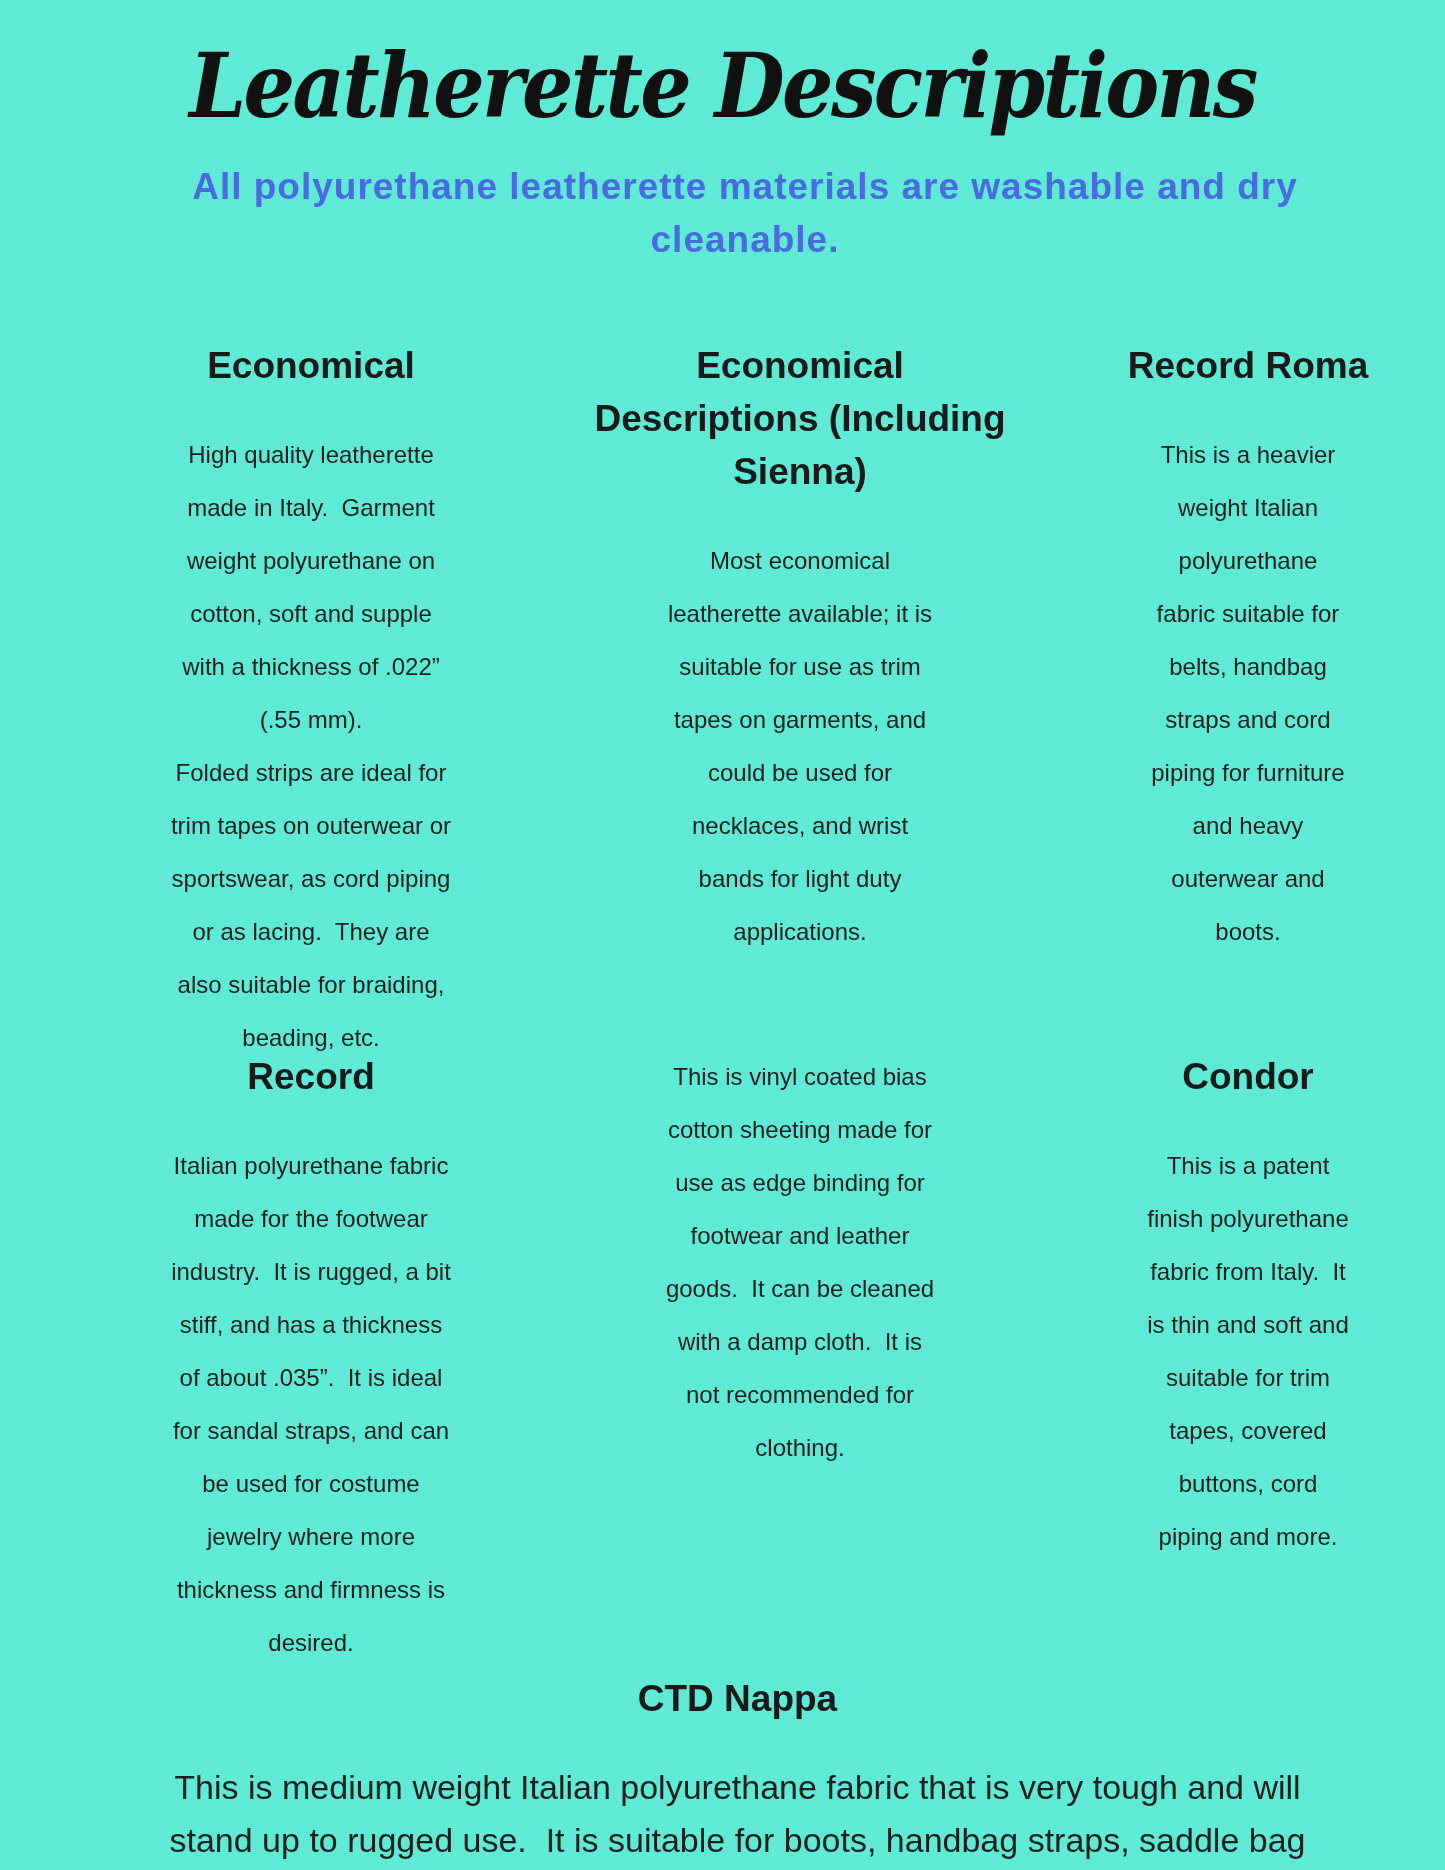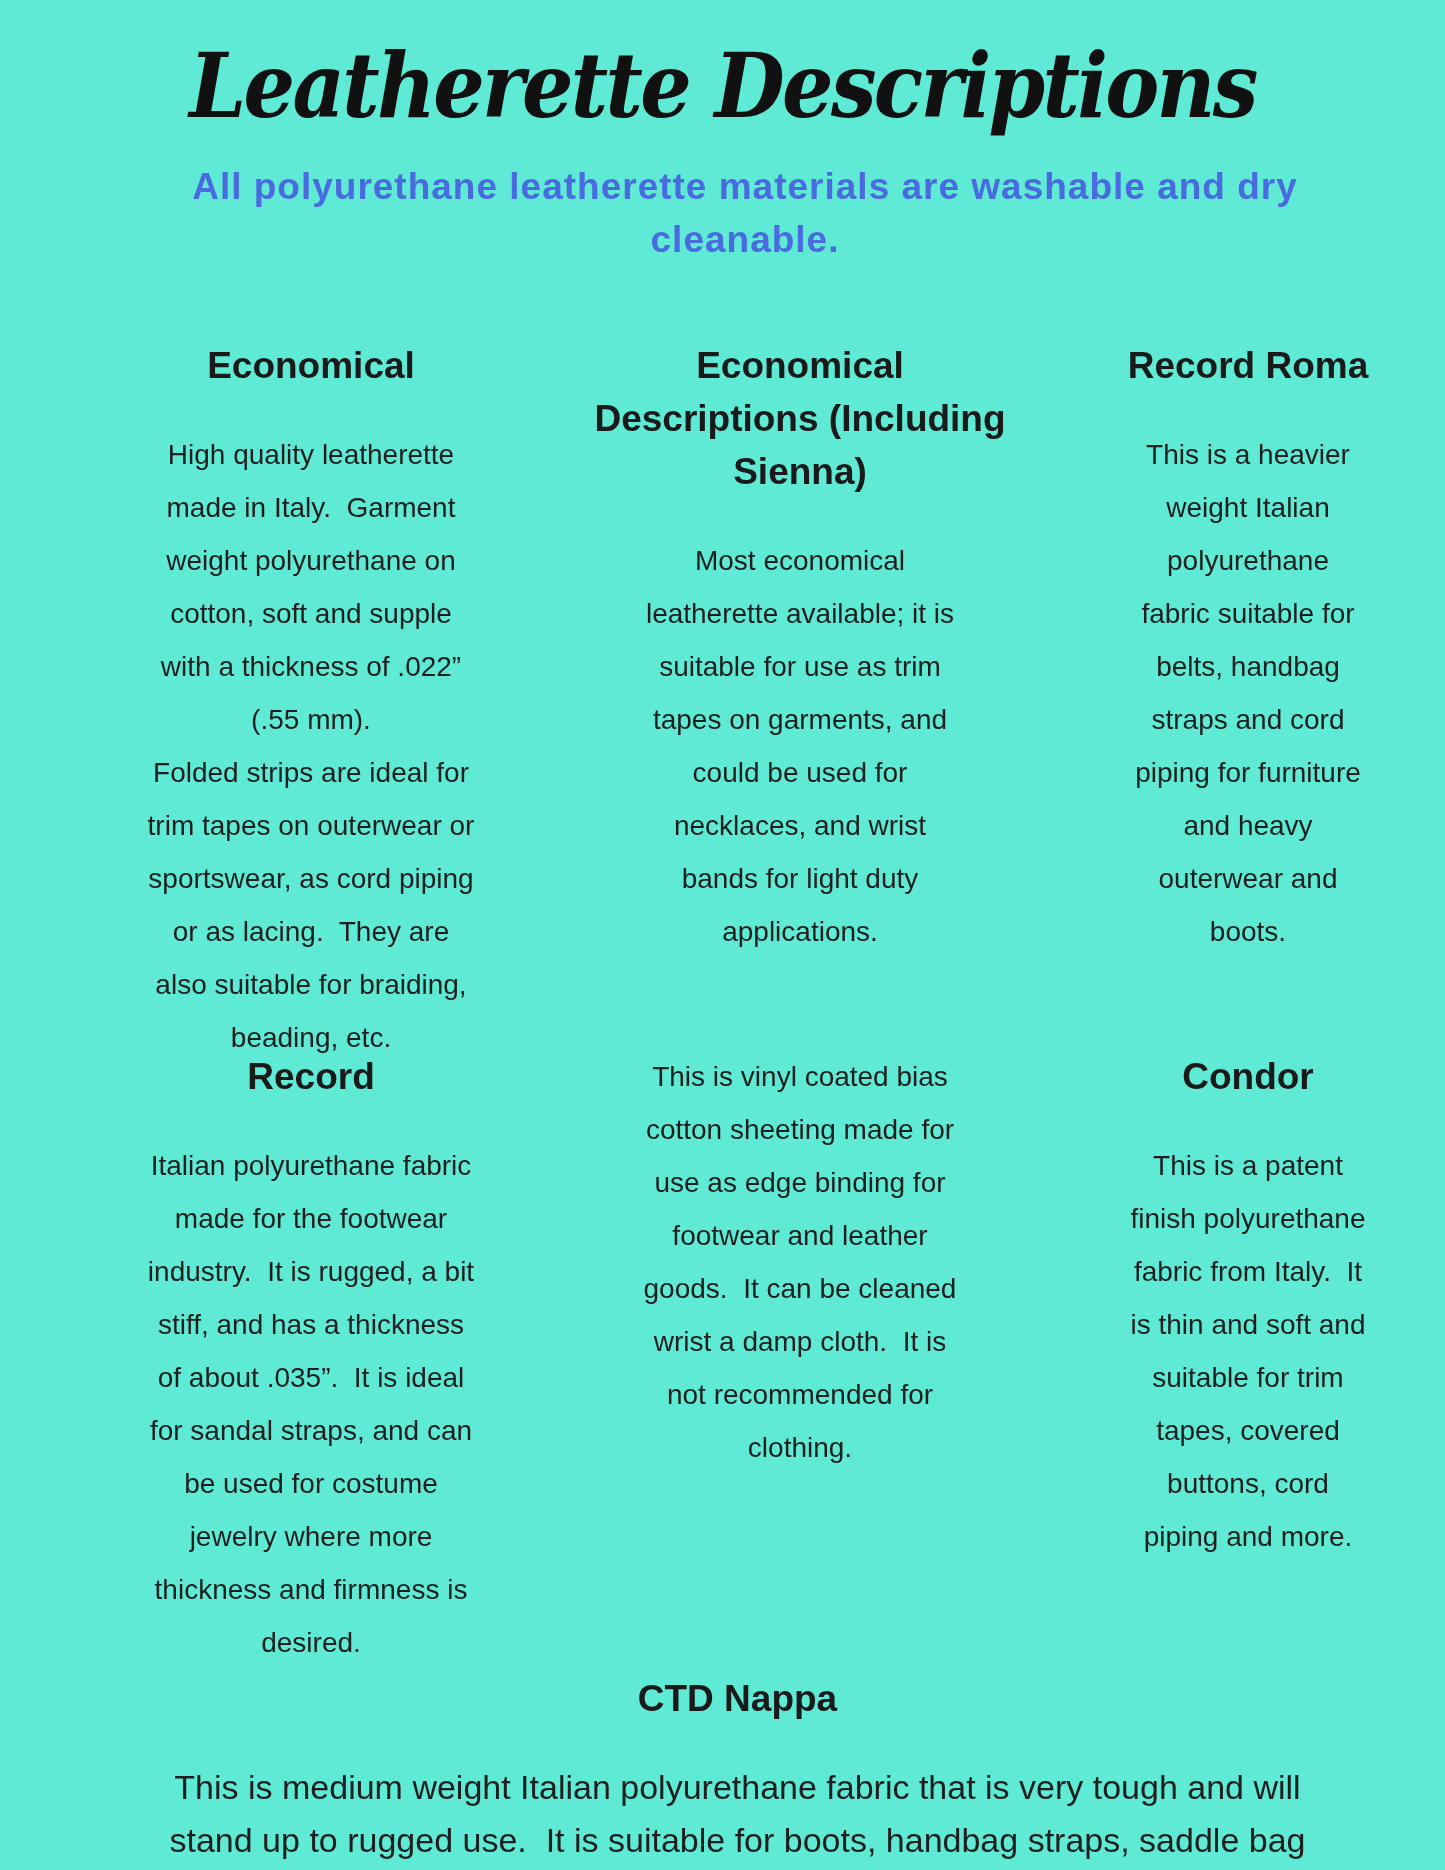--- a/index.html
+++ b/index.html
@@ -48,21 +48,21 @@
     text-align: center;
     white-space: pre-wrap;
   }
   .block .heading {
     font-weight: bold;
     font-size: 37px;
     line-height: 53px;
     color: #1a1a1a;
   }
   .block .body {
-    font-size: 28px;
+    font-size: 24px;
     line-height: 53px;
     color: #1f1f1f;
   }
   
   .b0 { left: 61px;   top: 303px;  width: 500px; }
   .b1 { left: 550px;  top: 303px;  width: 500px; }
   .b2 { left: 1083px; top: 303px;  width: 330px; }
   
   .b3 { left: 61px;   top: 1014px; width: 500px; }
   .b4 { left: 550px;  top: 1014px; width: 500px; }
@@ -138,21 +138,21 @@
 thickness and firmness is
 desired.</div>
   </section>
 
   <section class="block b4">
     <div class="body">This is vinyl coated bias
 cotton sheeting made for
 use as edge binding for
 footwear and leather
 goods.  It can be cleaned
-wrist a damp cloth.  It is
+with a damp cloth.  It is
 not recommended for
 clothing.</div>
   </section>
 
   <section class="block b5">
     <div class="heading">Condor</div>
     <div class="body">This is a patent
 finish polyurethane
 fabric from Italy.  It
 is thin and soft and

